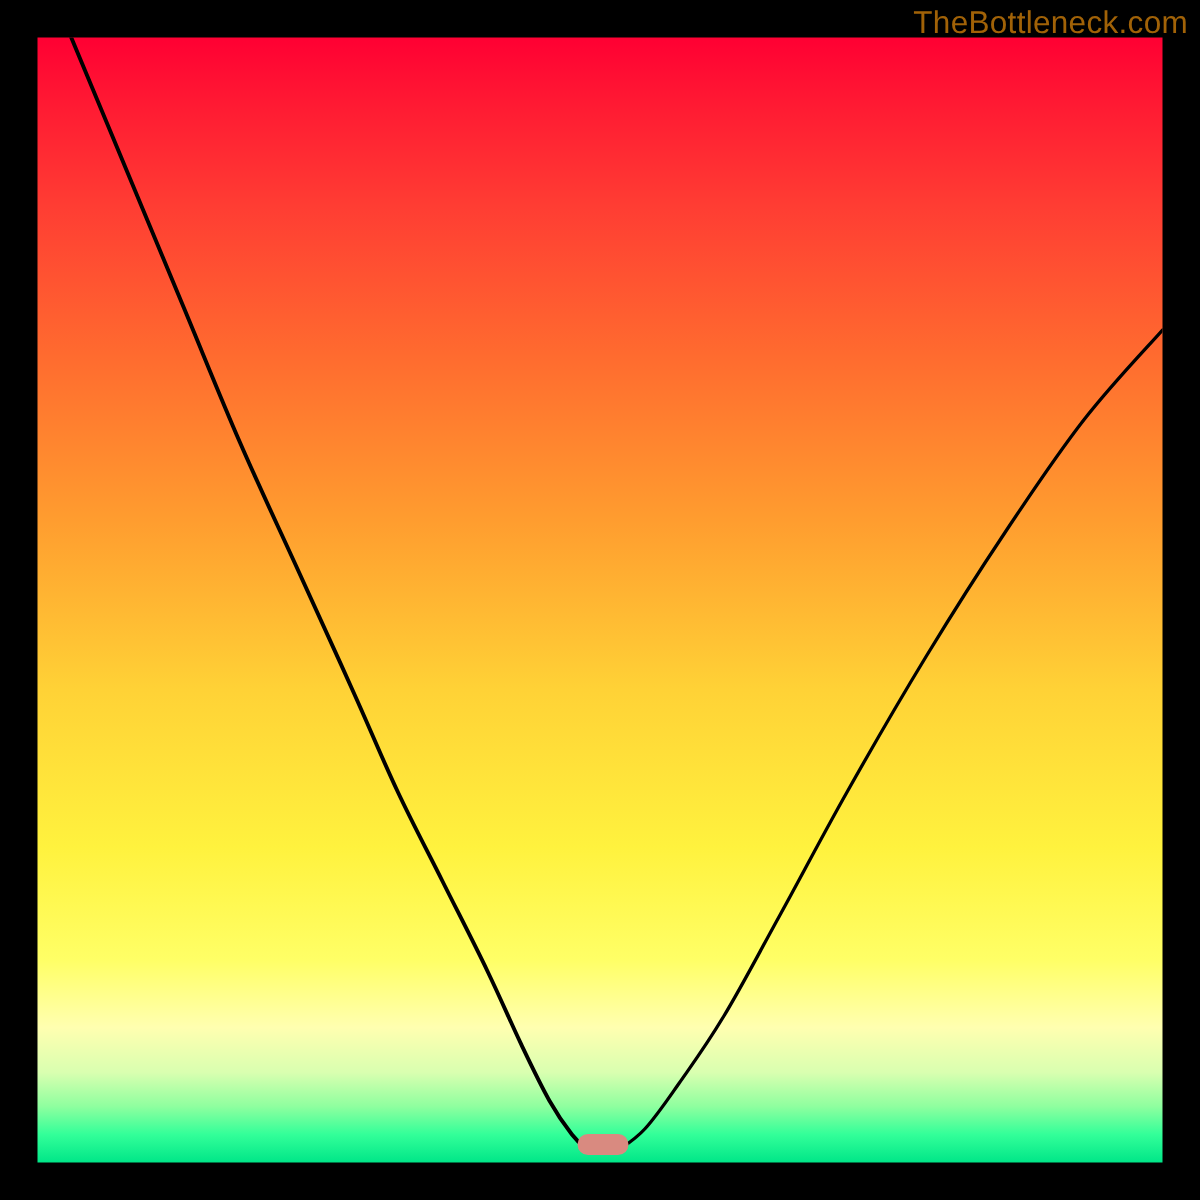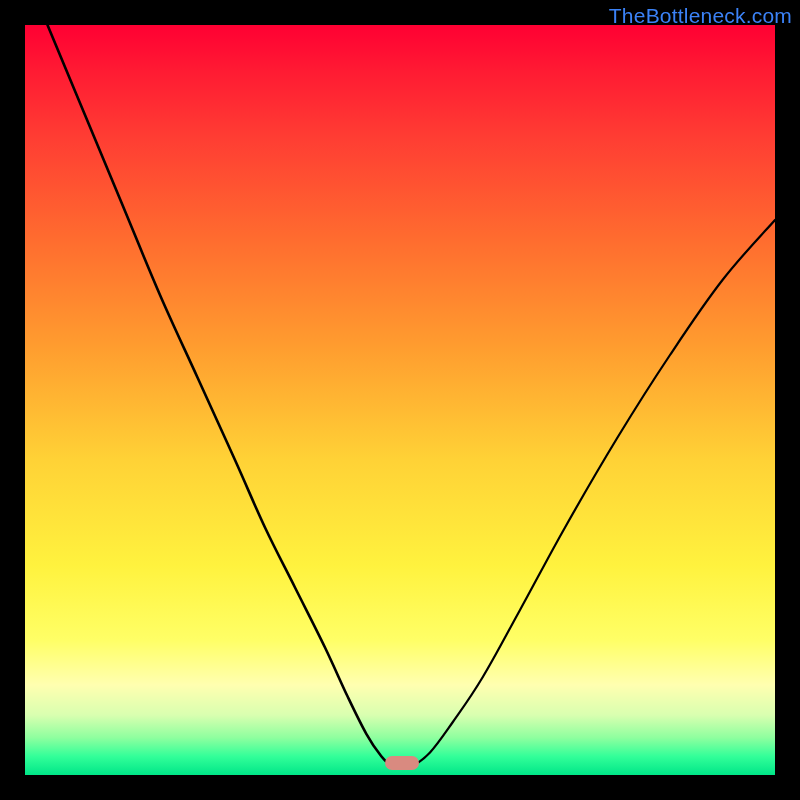--- a/index.html
+++ b/index.html
@@ -48,21 +48,21 @@
   }
   .curve-svg {
     position: absolute;
     left: 0;
     top: 0;
   }
   .watermark {
     position: absolute;
     top: 4px;
     right: 8px;
-    color: #3b82f6;
+    color: #a16207;
     font-size: 21px;
     letter-spacing: 0.2px;
     font-weight: 400;
     user-select: none;
   }
 </style>
 </head>
 <body>
 
 <div class="frame">

